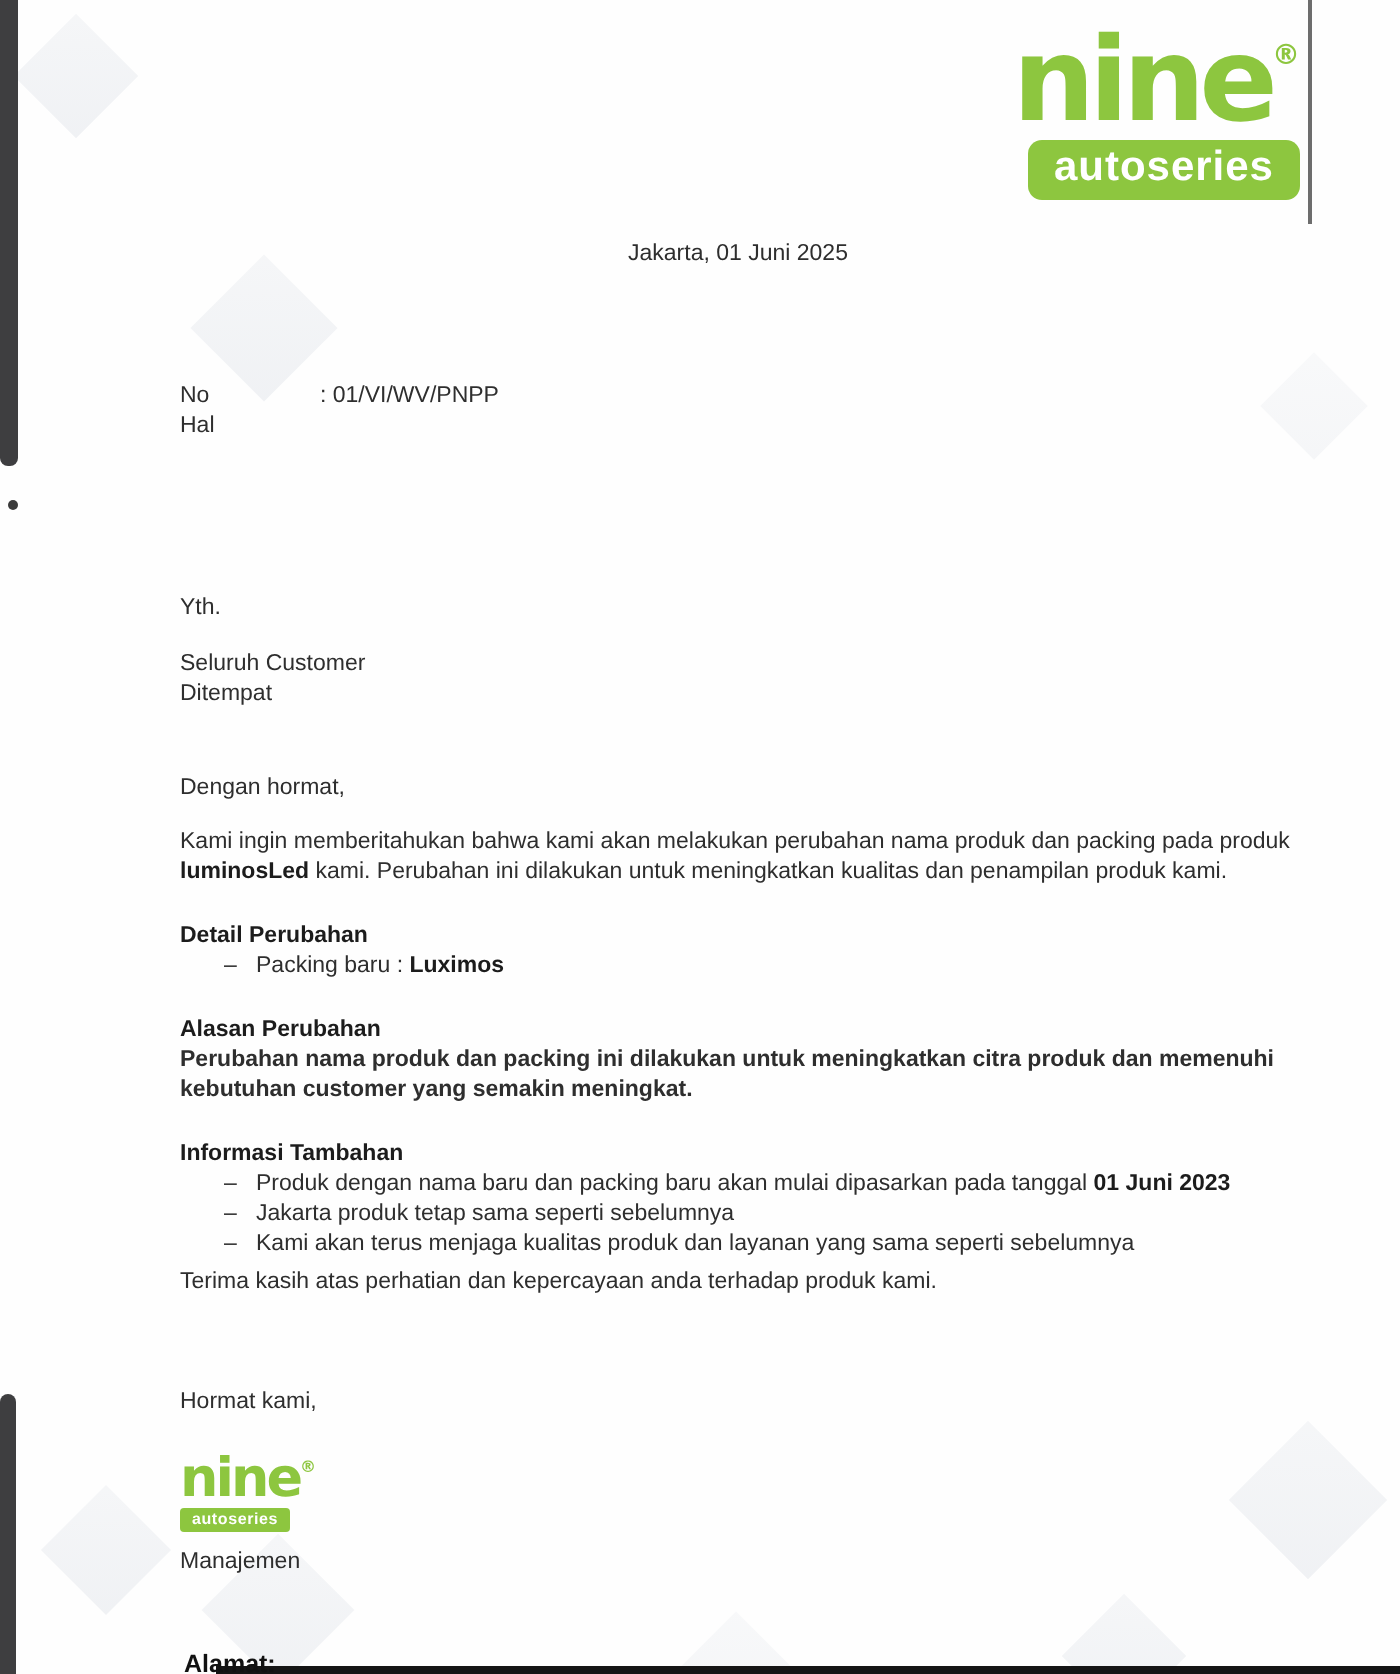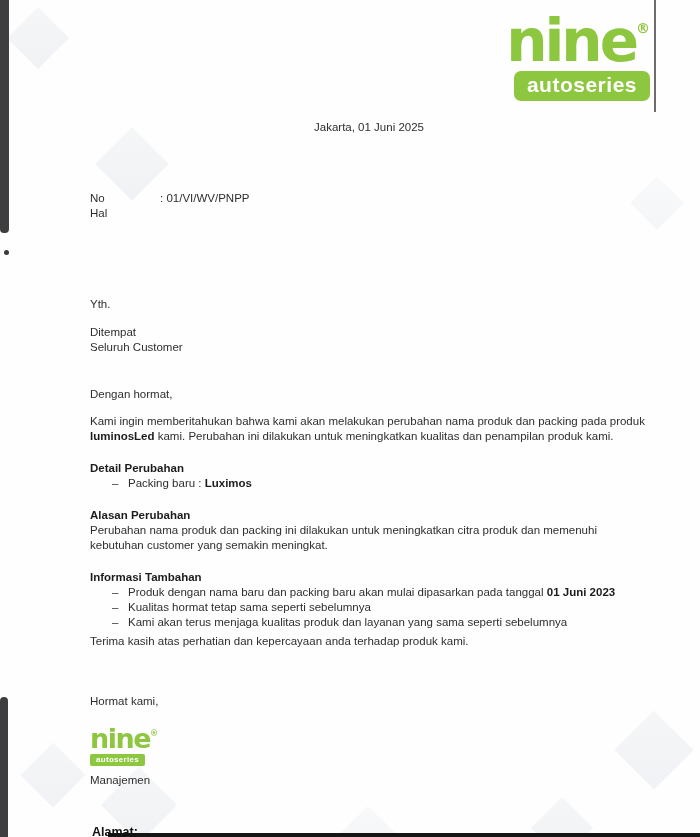--- a/index.html
+++ b/index.html
@@ -48,21 +48,21 @@
   .meta-row{display:flex;}
   .meta-label{width:70px;flex:0 0 70px;}
 
   .recipient{margin-top:76px;}
   .recipient .gap{height:13px;}
 
   .greeting{margin-top:32px;}
   .para{margin-top:12px;}
   b,.b{font-weight:700;color:#1c1c1c;margin-top:15px;}
   .heading{font-weight:700;color:#1c1c1c;margin-top:17px;}
-  .sect-text{margin-top:0;}
+  .sect-text{margin-top:0;font-weight:bold;}
   .bullets{margin-top:0;}
   .bullet{display:flex;margin-left:22px;}
   .bullet .dash{flex:0 0 16px;}
 
   .thanks{margin-top:4px;}
   .hormat{margin-top:45px;}
 
   
   .sig-logo{margin-top:13px;}
   .sig-logo .brand{
@@ -118,22 +118,22 @@
         <span class="meta-value">: 01/VI/WV/PNPP</span>
       </div>
       <div class="meta-row">
         <span class="meta-label">Hal</span>
       </div>
     </div>
 
     <div class="recipient">
       <div>Yth.</div>
       <div class="gap"></div>
+      <div>Seluruh Customer</div>
       <div>Ditempat</div>
-      <div>Seluruh Customer</div>
     </div>
 
     <div class="greeting">Dengan hormat,</div>
 
     <div class="para">
       <span>Kami ingin memberitahukan bahwa kami akan melakukan perubahan nama produk dan packing pada produk </span><b>luminosLed</b><span> kami. Perubahan ini dilakukan untuk meningkatkan kualitas dan penampilan produk kami.</span>
     </div>
 
     <div class="heading">Detail Perubahan</div>
     <div class="bullets">
@@ -147,21 +147,21 @@
     <div class="sect-text">Perubahan nama produk dan packing ini dilakukan untuk meningkatkan citra produk dan memenuhi kebutuhan customer yang semakin meningkat.</div>
 
     <div class="heading">Informasi Tambahan</div>
     <div class="bullets">
       <div class="bullet">
         <span class="dash">–</span>
         <span><span>Produk dengan nama baru dan packing baru akan mulai dipasarkan pada tanggal </span><b>01 Juni 2023</b></span>
       </div>
       <div class="bullet">
         <span class="dash">–</span>
-        <span>Kualitas hormat tetap sama seperti sebelumnya</span>
+        <span>Jakarta produk tetap sama seperti sebelumnya</span>
       </div>
       <div class="bullet">
         <span class="dash">–</span>
         <span>Kami akan terus menjaga kualitas produk dan layanan yang sama seperti sebelumnya</span>
       </div>
     </div>
 
     <div class="thanks">Terima kasih atas perhatian dan kepercayaan anda terhadap produk kami.</div>
 
     <div class="hormat">Hormat kami,</div>

